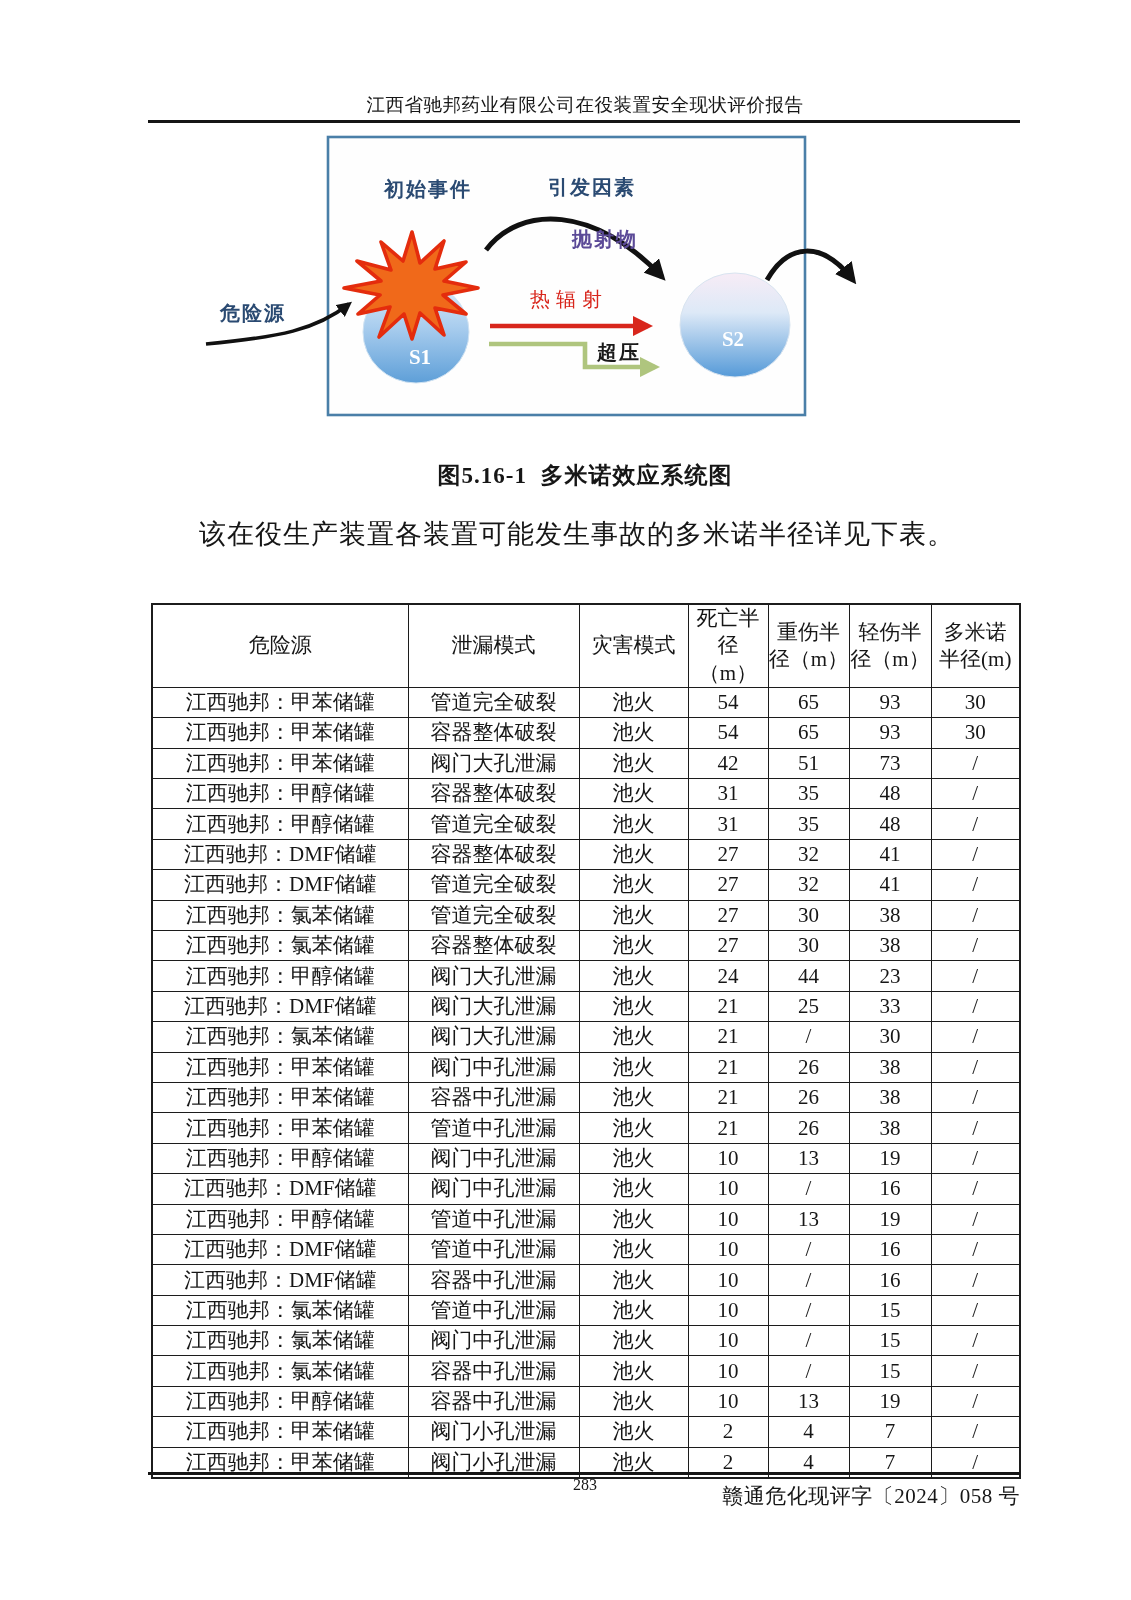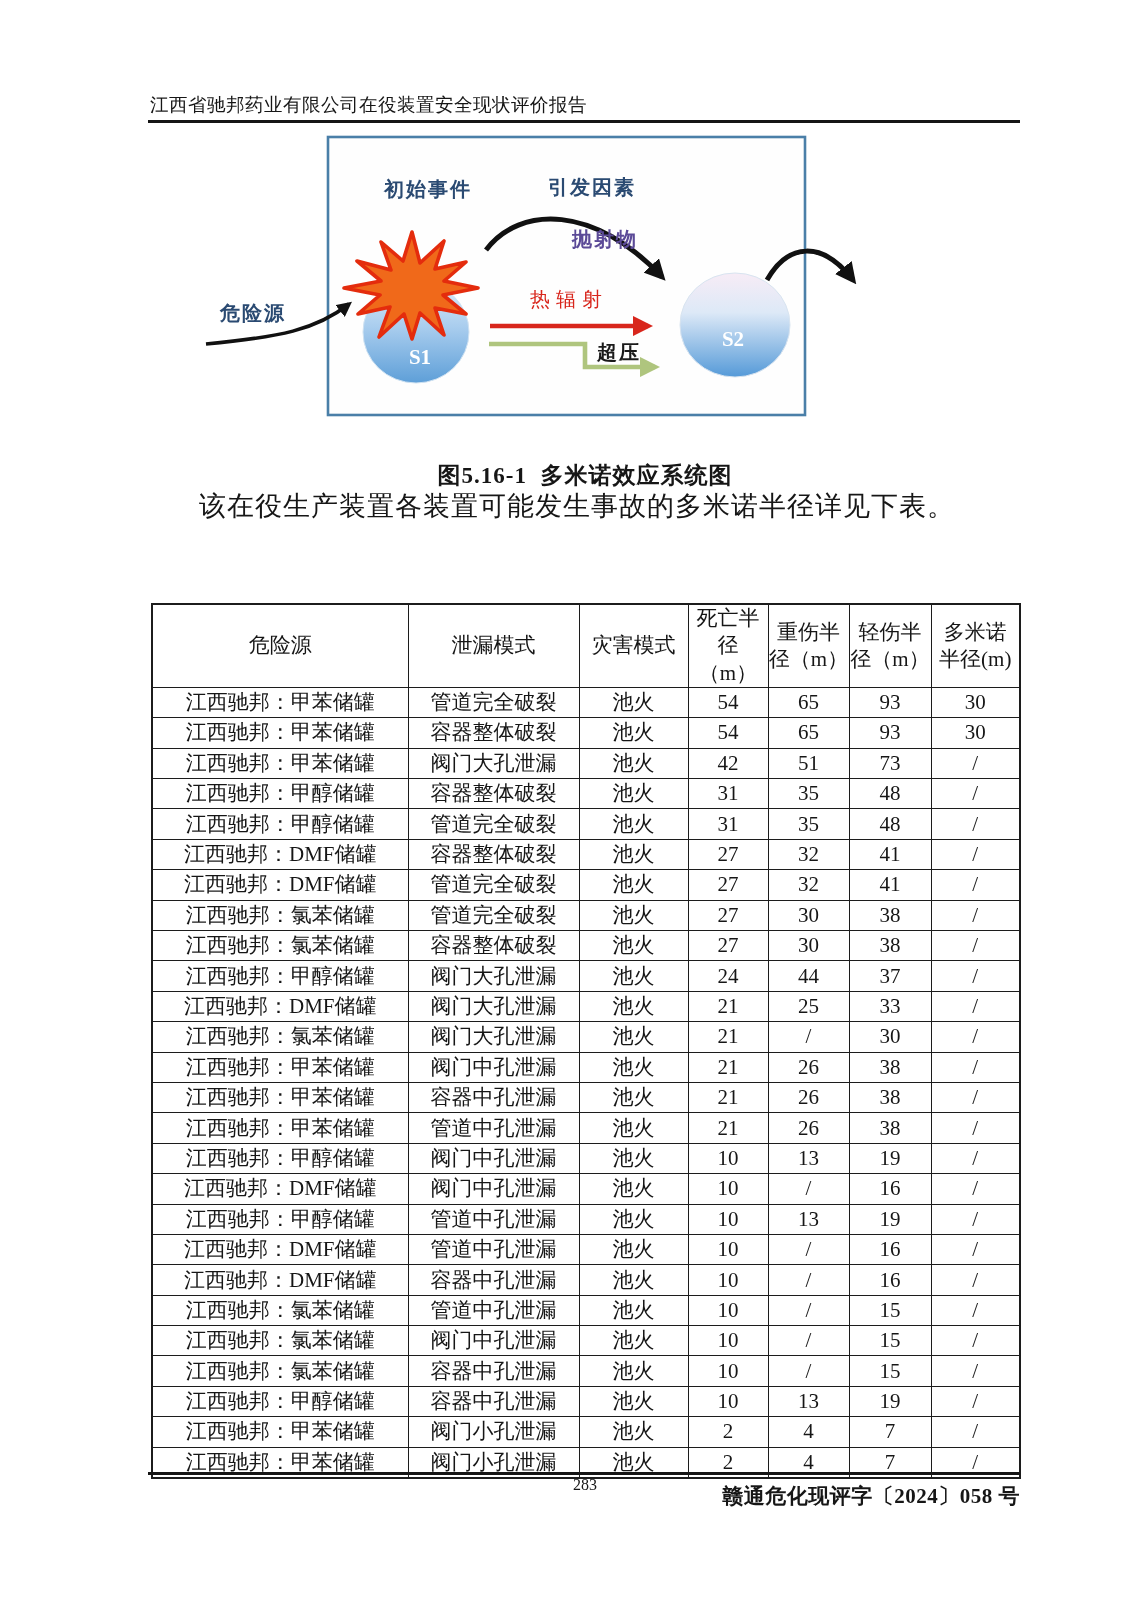--- a/index.html
+++ b/index.html
@@ -1,54 +1,54 @@
 <!DOCTYPE html>
 <html><head>
 <meta charset="utf-8">
 <style>
   html,body { margin:0; padding:0; background:#ffffff; }
   .page {
     position:relative; width:1131px; height:1600px; background:#ffffff;
     font-family:"Liberation Serif","DejaVu Serif",serif; color:#161616; overflow:hidden;
   }
   .header-title {
-    position:absolute; top:92px; left:150px; width:870px; text-align:left;
+    position:absolute; top:92px; left:150px; width:870px; text-align:center;
     font-size:18.5px; letter-spacing:0.5px;
   }
   .rule { position:absolute; left:148px; width:872px; height:3px; background:#151515; }
   .rule-top { top:120px; }
   .rule-bottom { top:1472px; }
   svg.diagram { position:absolute; left:140px; top:128px; width:760px; height:300px; }
   svg.diagram text { font-family:"Liberation Serif","DejaVu Serif",serif; }
   .fig-caption {
     position:absolute; top:460px; left:150px; width:870px; text-align:center;
     font-weight:bold; font-size:23px; letter-spacing:1px; white-space:pre;
   }
   .body-paragraph {
-    position:absolute; top:488px; left:199px; width:810px;
+    position:absolute; top:516px; left:199px; width:810px;
     font-size:27px; letter-spacing:1px; white-space:nowrap;
   }
   .table-caption {
     position:absolute; top:567px; left:150px; width:870px; text-align:center;
     font-weight:bold; font-size:20px; white-space:pre;
   }
   table.domino {
     position:absolute; top:603px; left:151px; width:868px;
     border-collapse:collapse; table-layout:fixed; border:2.4px solid #1c1c1c;
   }
   table.domino th, table.domino td {
     border:1.6px solid #1c1c1c; text-align:center; vertical-align:middle;
     padding:0; font-weight:normal; overflow:hidden;
   }
   table.domino thead th { height:60px; font-size:21px; }
   table.domino thead .hl { line-height:1.3; }
   table.domino tbody td { height:29.4px; font-size:21px; line-height:1; }
   .footer-company { position:absolute; top:1484px; left:150px; font-size:21px; letter-spacing:1px; }
   .footer-page { position:absolute; top:1476px; left:150px; width:870px; text-align:center; font-size:16px; }
-  .footer-doc { position:absolute; top:1482px; right:111px; font-size:21px; font-weight:bold; letter-spacing:0.5px; }
+  .footer-doc { position:absolute; top:1482px; right:111px; font-size:21px; font-weight:normal; letter-spacing:0.5px; }
 </style>
 </head>
 <body>
 
 <div class="page">
 
   <div class="header-title">江西省驰邦药业有限公司在役装置安全现状评价报告</div>
   <div class="rule rule-top"></div>
 
   <svg class="diagram" viewBox="140 128 760 300">
@@ -228,21 +228,21 @@
           <td>30</td>
           <td>38</td>
           <td>/</td>
         </tr>
         <tr>
           <td>江西驰邦：甲醇储罐</td>
           <td>阀门大孔泄漏</td>
           <td>池火</td>
           <td>24</td>
           <td>44</td>
-          <td>37</td>
+          <td>23</td>
           <td>/</td>
         </tr>
         <tr>
           <td>江西驰邦：DMF储罐</td>
           <td>阀门大孔泄漏</td>
           <td>池火</td>
           <td>21</td>
           <td>25</td>
           <td>33</td>
           <td>/</td>

